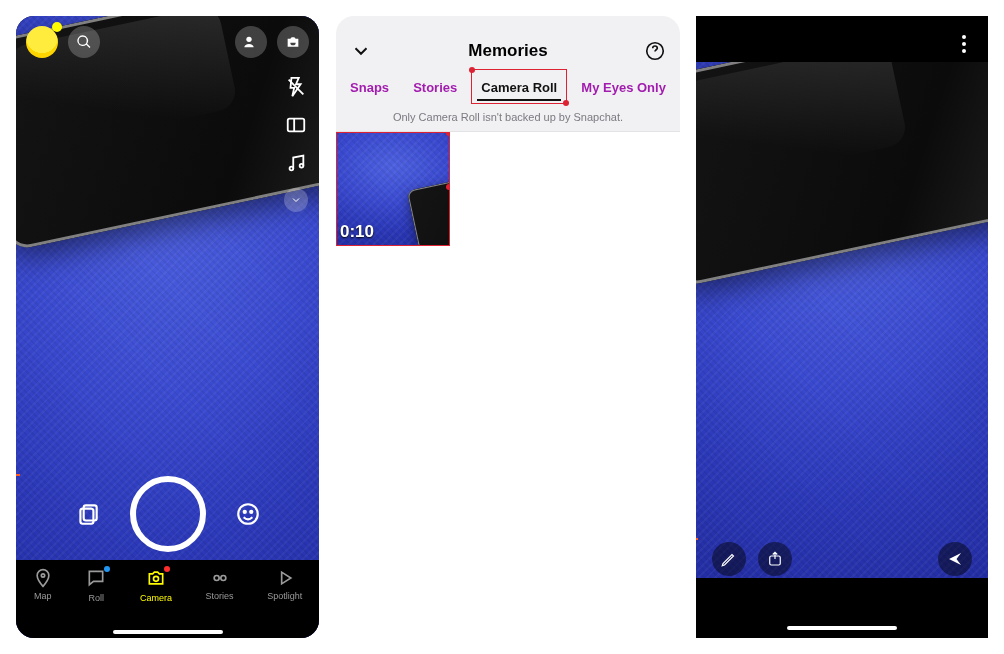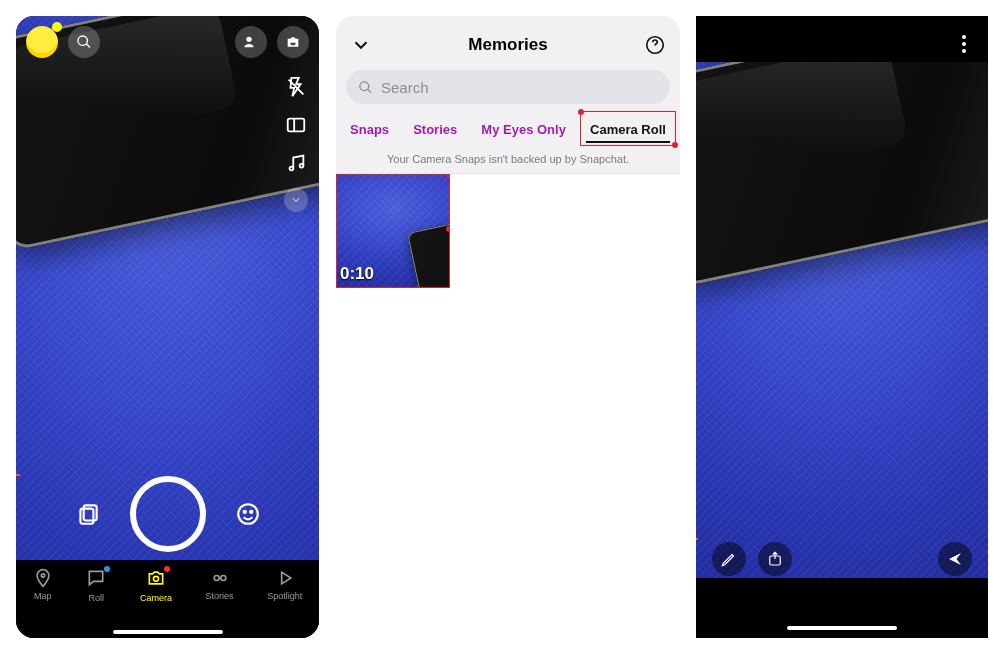--- a/index.html
+++ b/index.html
@@ -35,21 +35,21 @@
 .nav-item.active{color:#fffc00;justify-content:flex-end;}
 .nav-item svg{width:20px;height:20px;fill:none;stroke:currentColor;stroke-width:2;}
 .nav-item.active svg{stroke:#fffc00;}
 .home-ind{position:absolute;bottom:4px;left:50%;transform:translateX(-50%);width:110px;height:4px;border-radius:3px;background:#fff;}
 .dot-blue{position:absolute;top:-2px;right:-4px;width:6px;height:6px;border-radius:50%;background:#2196f3;}
 .dot-red{position:absolute;top:-2px;right:-4px;width:6px;height:6px;border-radius:50%;background:#ff2d2d;}
 
 
 .p2{left:336px;width:344px;background:#fff;display:flex;flex-direction:column;}
 .p2 .grey-top{background:#f1f1f3;border-bottom:1px solid #e3e3e6;}
-.p2 .hdr{display:flex;align-items:center;justify-content:space-between;padding:8px 10px 0 10px;height:42px;}
+.p2 .hdr{display:flex;align-items:center;justify-content:space-between;padding:14px 10px 0 10px;height:42px;}
 .p2 .hdr .title{font-weight:700;font-size:17px;color:#000;}
 .chev,.help{width:30px;height:30px;display:flex;align-items:center;justify-content:center;color:#111;}
 .chev svg,.help svg{width:22px;height:22px;stroke:#111;fill:none;stroke-width:2.2;}
 .help svg{stroke-width:1.8;}
 .search{margin:4px 10px 10px 10px;height:34px;border-radius:17px;background:#e3e3e7;display:flex;align-items:center;padding:0 12px;color:#8b8b92;font-size:15px;gap:8px;}
 .search svg{width:15px;height:15px;fill:#8b8b92;}
 .tabs{display:flex;justify-content:space-around;padding:0 2px;}
 .tab{font-size:13px;font-weight:700;color:#a21caf;padding:8px 4px 10px;position:relative;white-space:nowrap;}
 .tab.active{color:#111;}
 .tab.active:after{content:"";position:absolute;bottom:4px;left:0;right:0;height:2px;background:#111;}
@@ -208,39 +208,33 @@
             </svg>
       </div>
       <div class="title">Memories</div>
       <div class="help">
         <svg viewBox="0 0 24 24">
               <circle cx="12" cy="12" r="9"></circle>
               <path d="M9.5 9a2.5 2.5 0 115 0c0 1.5-2.5 1.8-2.5 3.5M12 17h.01"></path>
             </svg>
       </div>
     </div>
-    <div class="search">
-      <svg viewBox="0 0 24 24">
-            <path d="M10 2a8 8 0 105.3 14l5 5 1.4-1.4-5-5A8 8 0 0010 2zm0 2a6 6 0 110 12 6 6 0 010-12z"></path>
-          </svg>
-      <span>Search</span>
-    </div>
     <div class="tabs">
       <div class="tab">Snaps</div>
       <div class="tab">Stories</div>
-      <div class="tab">My Eyes Only</div>
       <div class="tab active" style="position:relative">
         <span>Camera Roll</span>
         <span class="red-box" style="left:-6px;right:-6px;top:-3px;bottom:1px">
           <span class="corner" style="left:-3px;top:-3px"></span>
           <span class="corner" style="right:-3px;bottom:-3px"></span>
         </span>
       </div>
-    </div>
-    <div class="info-line">Your Camera Snaps isn't backed up by Snapchat.</div>
+      <div class="tab">My Eyes Only</div>
+    </div>
+    <div class="info-line">Only Camera Roll isn't backed up by Snapchat.</div>
   </div>
   <div class="grid">
     <div class="thumb">
       <div class="photo">
             <div class="towel"></div>
             <div class="phone" style="transform:rotate(-12deg) scale(.4);left:-30px;top:-20px"></div>
           </div>
       <span class="dur">0:10</span>
       <span class="red-box" style="left:0;top:0;right:0;bottom:0">
         <span class="corner" style="right:-3px;top:-3px"></span>

